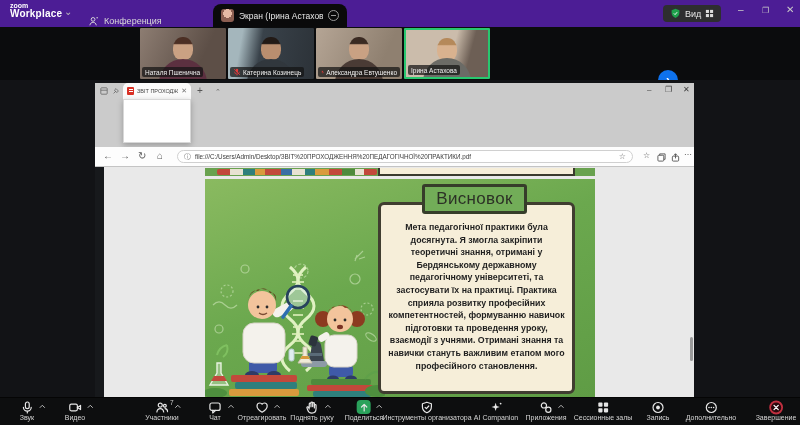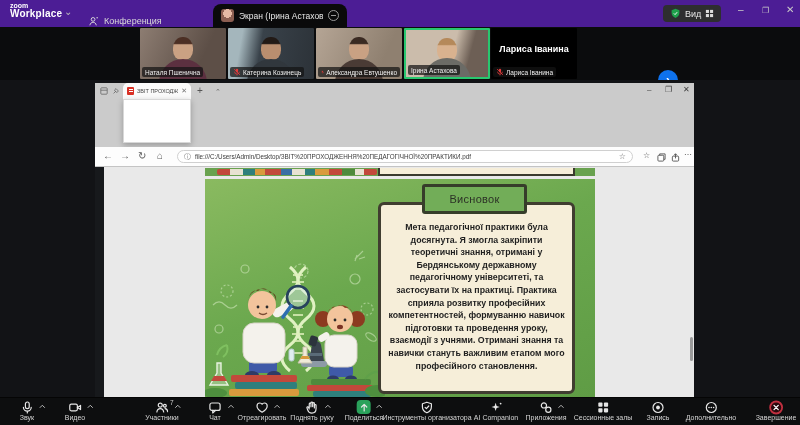--- a/index.html
+++ b/index.html
@@ -68,21 +68,21 @@
   .leftstrip{position:absolute;left:0;top:0;bottom:0;width:9px;background:#17191c;}
   .sliver{position:absolute;left:110px;top:1px;width:390px;height:8px;background:#69a24f;overflow:hidden;}
   .sliver .art{position:absolute;left:12px;top:1px;width:160px;height:6px;
     background:linear-gradient(90deg,#c2493b 0 8%,#e8e2d2 8% 16%,#2f7f7c 16% 24%,#d99a3d 24% 30%,#c2493b 30% 40%,#3b6ea5 40% 47%,#e8e2d2 47% 55%,#2f7f7c 55% 61%,#d99a3d 61% 70%,#c2493b 70% 78%,#4f8a3d 78% 86%,#e8e2d2 86% 92%,#c2493b 92% 100%);border-radius:2px;}
   .sliver .creambottom{position:absolute;left:173px;top:0;width:197px;height:8px;background:#f6eed9;border:2px solid #3a3a2e;border-top:none;}
   .page{position:absolute;left:110px;top:12px;width:390px;height:218px;background:linear-gradient(160deg,#8aba60 0%,#6ba84e 45%,#5f9c45 100%);}
   .scrollbar{position:absolute;right:1px;top:0;bottom:0;width:3px;}
   .scrollthumb{position:absolute;right:0;top:74%;width:3px;height:24px;background:#9a9a9a;border-radius:2px;}
 
   .titlebox{position:absolute;left:217px;top:5px;width:105px;height:30px;background:#72ad58;border:3px solid #363d2a;border-radius:3px;
-    display:flex;align-items:center;justify-content:center;font-size:11px;color:#2c3126;z-index:2;letter-spacing:.3px;}
+    display:flex;align-items:center;justify-content:center;font-size:17px;color:#2c3126;z-index:2;letter-spacing:.3px;}
   .textbox{position:absolute;left:173px;top:23px;width:197px;height:192px;background:#f6eed9;border:3px solid #403d30;border-radius:6px;
     padding:16px 7px 6px 7px;z-index:1;}
   .textbox p{margin:0;font-size:8.8px;font-weight:600;line-height:12.6px;color:#1f1f1f;text-align:center;}
 
   
   .toolbar{position:absolute;left:0;top:397px;width:800px;height:28px;background:#0d0e0f;border-top:1px solid #050505;}
   .titem{position:absolute;top:2px;transform:translateX(-50%);text-align:center;color:#dcdcdc;}
   .titem .irow{position:relative;height:14px;display:flex;align-items:center;justify-content:center;}
   .titem .lbl{font-size:7px;margin-top:0px;white-space:nowrap;color:#d6d6d6;}
   .titem .chv{position:absolute;left:calc(50% + 12px);top:4px;}
@@ -127,32 +127,20 @@
         <rect x="1" y="5.6" width="3.4" height="3.4" fill="#ddd"></rect>
           <rect x="5.6" y="5.6" width="3.4" height="3.4" fill="#ddd"></rect>
       </svg>
     </div>
     <span class="winbtn b1">–</span>
     <span class="winbtn b2">❐</span>
     <span class="winbtn b3">✕</span>
   </div>
 
   <div class="strip" id="strip">
-      <div class="tile novid" style="left: 491px;">
-
-    <div class="cname">Лариса Іванина</div>
-    <div class="plate">
-      <svg class="micoff" width="8" height="8" viewBox="0 0 10 10">
-        <rect x="3.6" y="0.8" width="2.8" height="4.8" rx="1.4" fill="#e23b3b"></rect>
-        <path d="M2 4.6a3 3 0 0 0 6 0M5 7.6v1.6" stroke="#e23b3b" stroke-width="1" fill="none"></path>
-        <path d="M1.4 1.2l7.2 7.4" stroke="#e23b3b" stroke-width="1.1"></path>
-      </svg>
-      <span class="pn">Лариса Іванина</span>
-    </div>
-  </div>
       <div class="tile v4 active" style="left: 404px;">
     <div class="vid"></div>
 
     <div class="plate">
 
       <span class="pn">Ірина Астахова</span>
     </div>
   </div>
       <div class="tile v3" style="left: 316px;">
     <div class="vid"></div>

